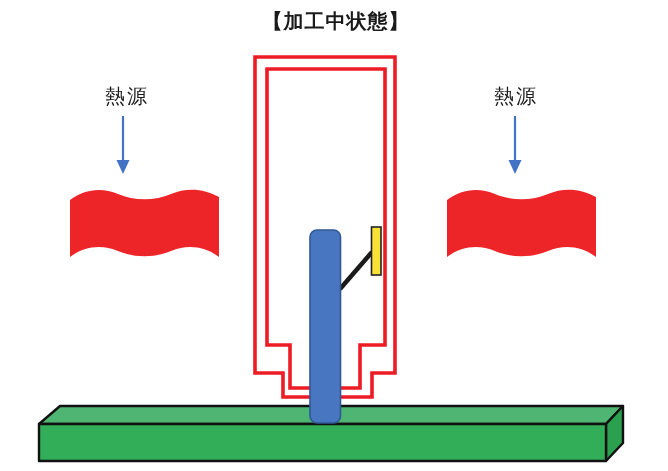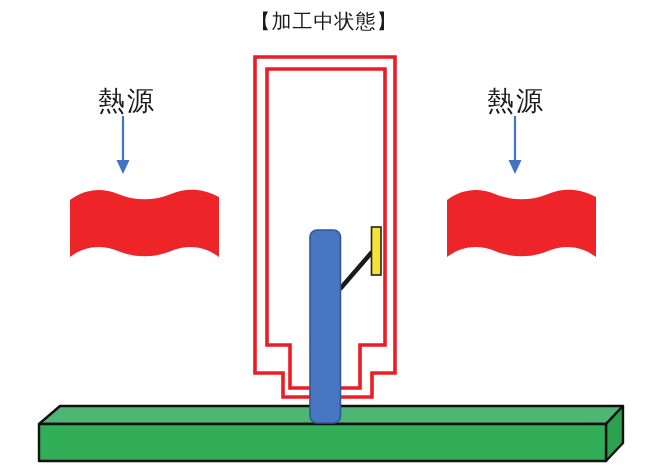--- a/index.html
+++ b/index.html
@@ -12,26 +12,27 @@
   }
   .stage svg{position:absolute;left:0;top:0;}
   .txt{
     position:absolute;
     color:#1a1a1a;
     white-space:nowrap;
     transform:translateX(-50%);
     text-align:center;
   }
   .diagram-title{
-    left:324px;top:8px;
+    left:336px;top:8px;
     font-size:20px;
     letter-spacing:1px;
+    font-weight:bold;
   }
   .heat-label{
-    font-size:27px;
+    font-size:20px;
     letter-spacing:2px;
   }
   .heat-label.left{left:127px;top:83px;}
   .heat-label.right{left:516px;top:83px;}
 </style>
 </head>
 <body>
 
 <div class="stage">
 

